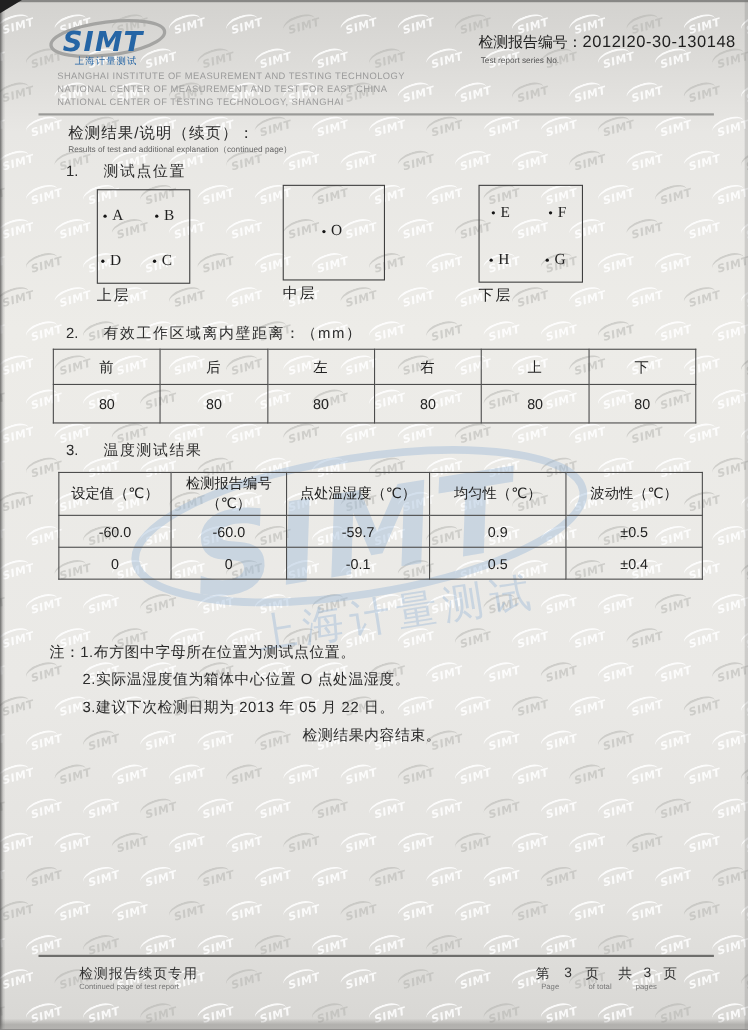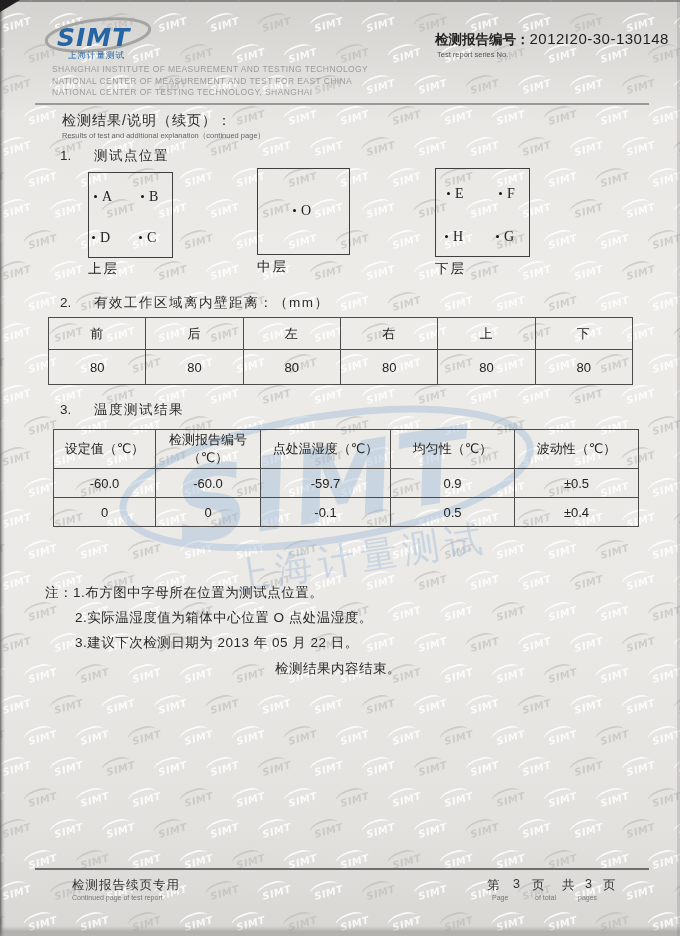--- a/index.html
+++ b/index.html
@@ -24,21 +24,21 @@
     background:linear-gradient(to right,rgba(45,45,45,.65),rgba(120,120,120,.25) 55%,transparent);}
   .edge-right{position:absolute;right:0;top:0;width:3px;height:936px;background:rgba(120,120,118,.25);z-index:9;}
   .edge-bottom{position:absolute;left:0;bottom:0;width:680px;height:10px;z-index:9;
     background:linear-gradient(to bottom,transparent,rgba(120,119,116,.4) 55%,rgba(150,149,146,.55));}
   
   .content{position:absolute;inset:0;z-index:3;}
   .abs{position:absolute;}
   
   .inst-lines{left:52px;top:64px;font-size:8.5px;line-height:11.5px;color:#9b9b9b;letter-spacing:.4px;}
   .report-no{left:435px;top:30px;white-space:nowrap;}
-  .report-no .lbl{font-size:13.5px;color:#222;font-weight:bold;}
+  .report-no .lbl{font-size:13.5px;color:#222;}
   .report-no .val{font-size:15px;color:#1f1f1f;letter-spacing:.5px;}
   .report-sub{left:437px;top:50px;font-size:7.5px;color:#555;}
   .hrule{height:2px;background:#9a9a98;}
   
   .sec-zh{font-size:14px;color:#2d2d2d;letter-spacing:1px;}
   .sec-en{font-size:7.5px;color:#666;}
   .sec-line{white-space:nowrap;font-size:13.5px;color:#2d2d2d;}
   .sec-line .no{display:inline-block;width:34px;}
   .sec-line .ttl{letter-spacing:1.5px;}
   

